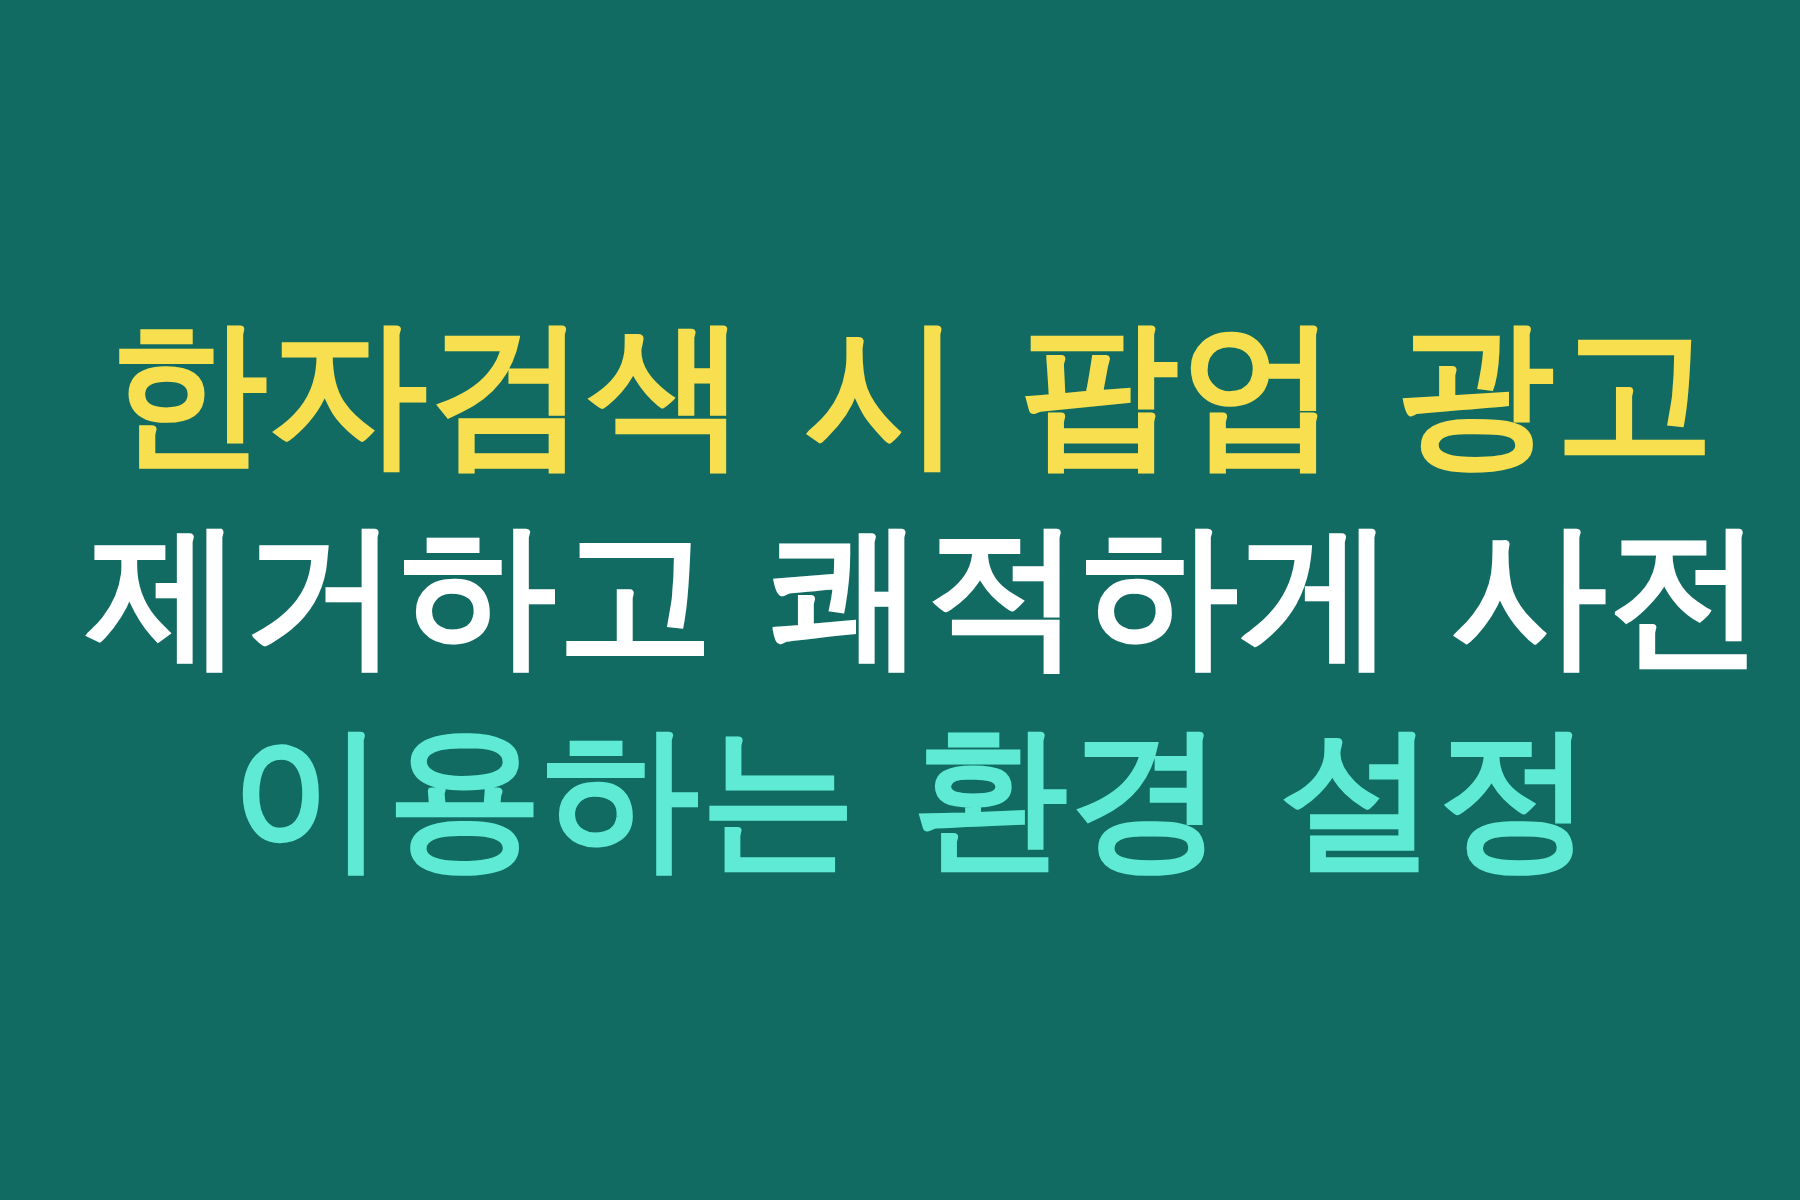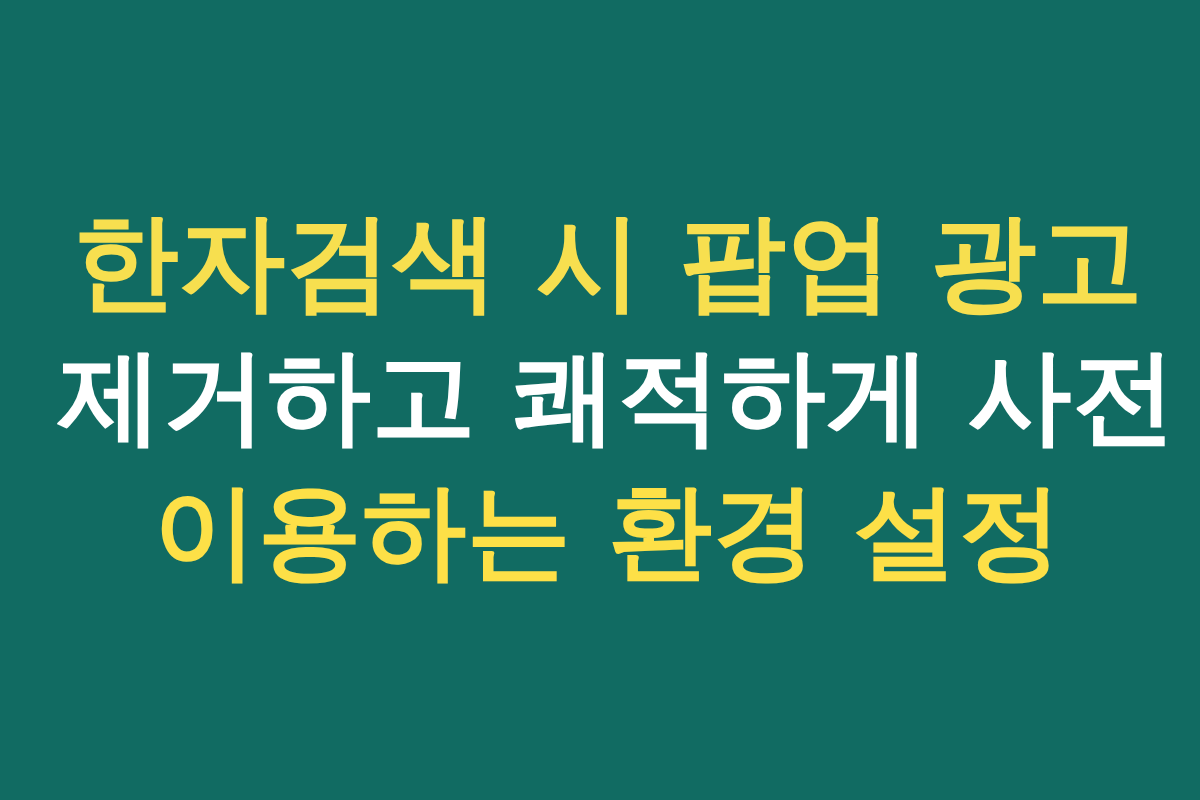--- a/index.html
+++ b/index.html
@@ -56,16 +56,16 @@
   .headline-line.line-3 { font-size: 104px; }
 </style>
 </head>
 <body>
 
 <div id="banner" style="background: rgb(17, 107, 98);">
 
   <div id="headline">
     <span class="headline-line line-1" style="color: rgb(247, 223, 79);">한자검색 시 팝업 광고</span>
     <span class="headline-line line-2" style="color: #ffffff;">제거하고 쾌적하게 사전</span>
-    <span class="headline-line line-3" style="color: #fde047;">이용하는 환경 설정</span>
+    <span class="headline-line line-3" style="color: #5eead4;">이용하는 환경 설정</span>
   </div>
 
 </div>
 
 </body></html>

